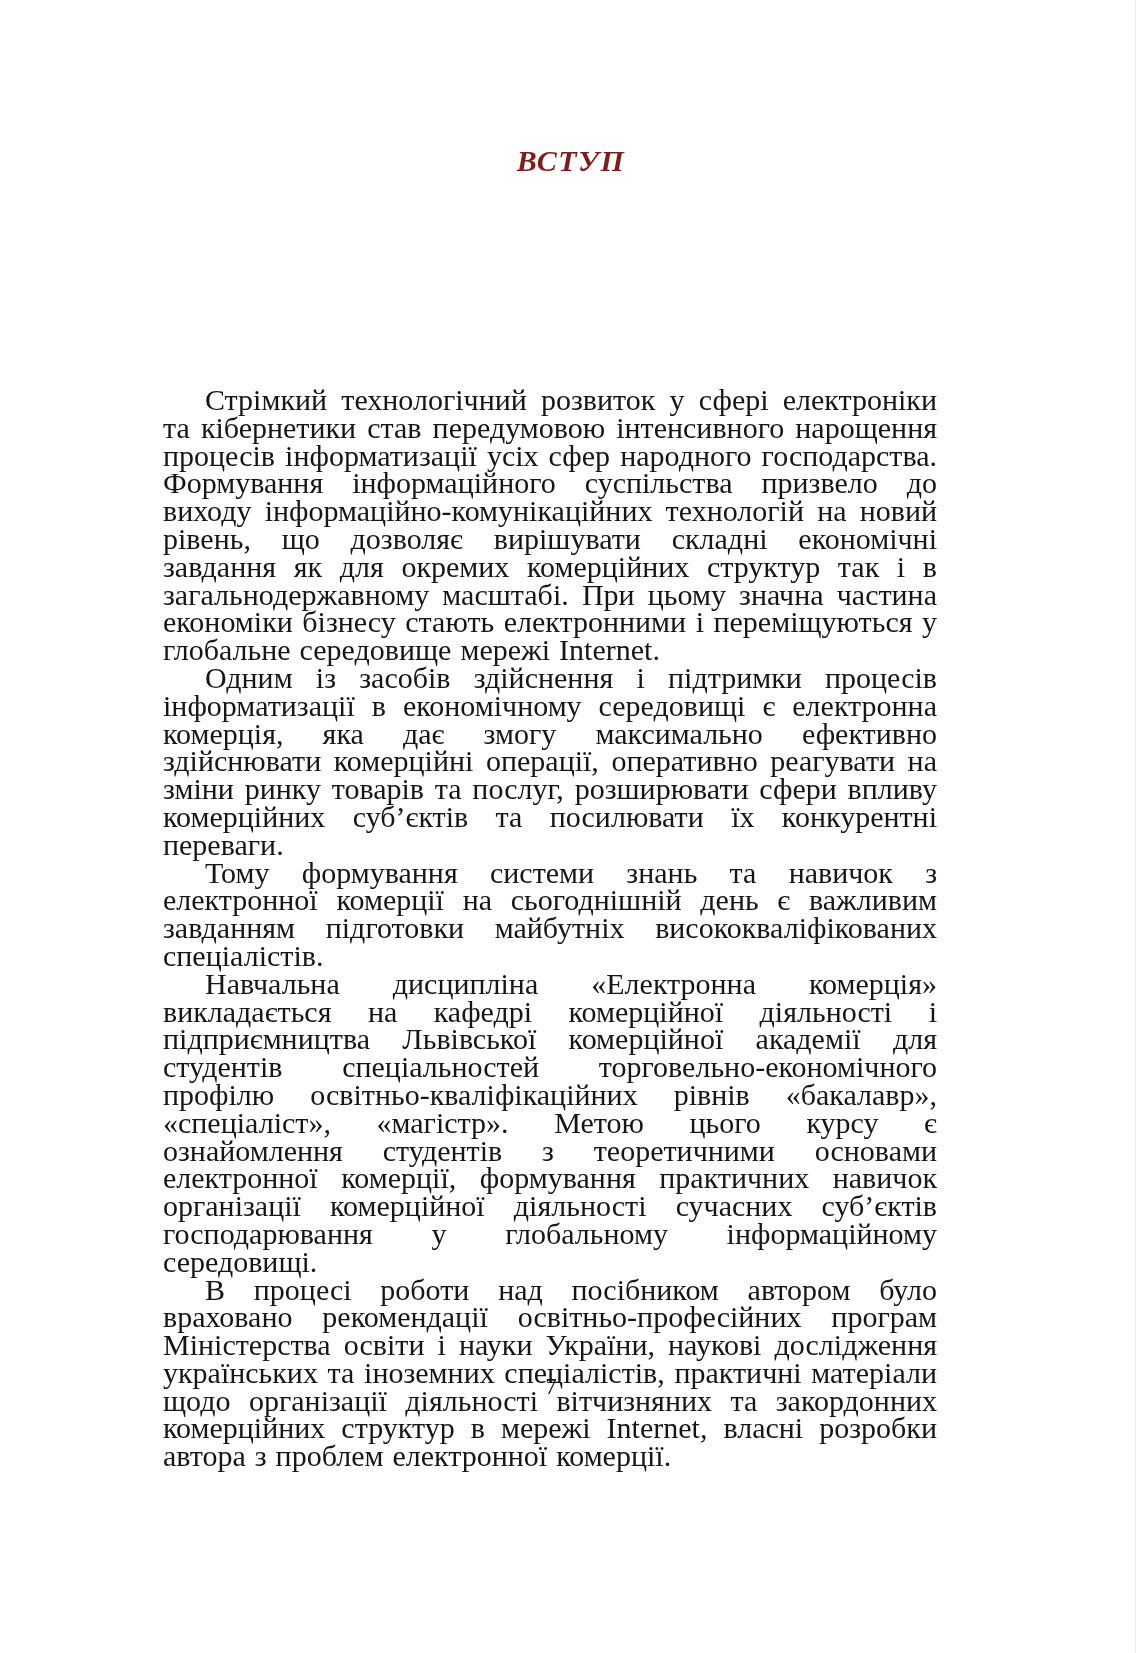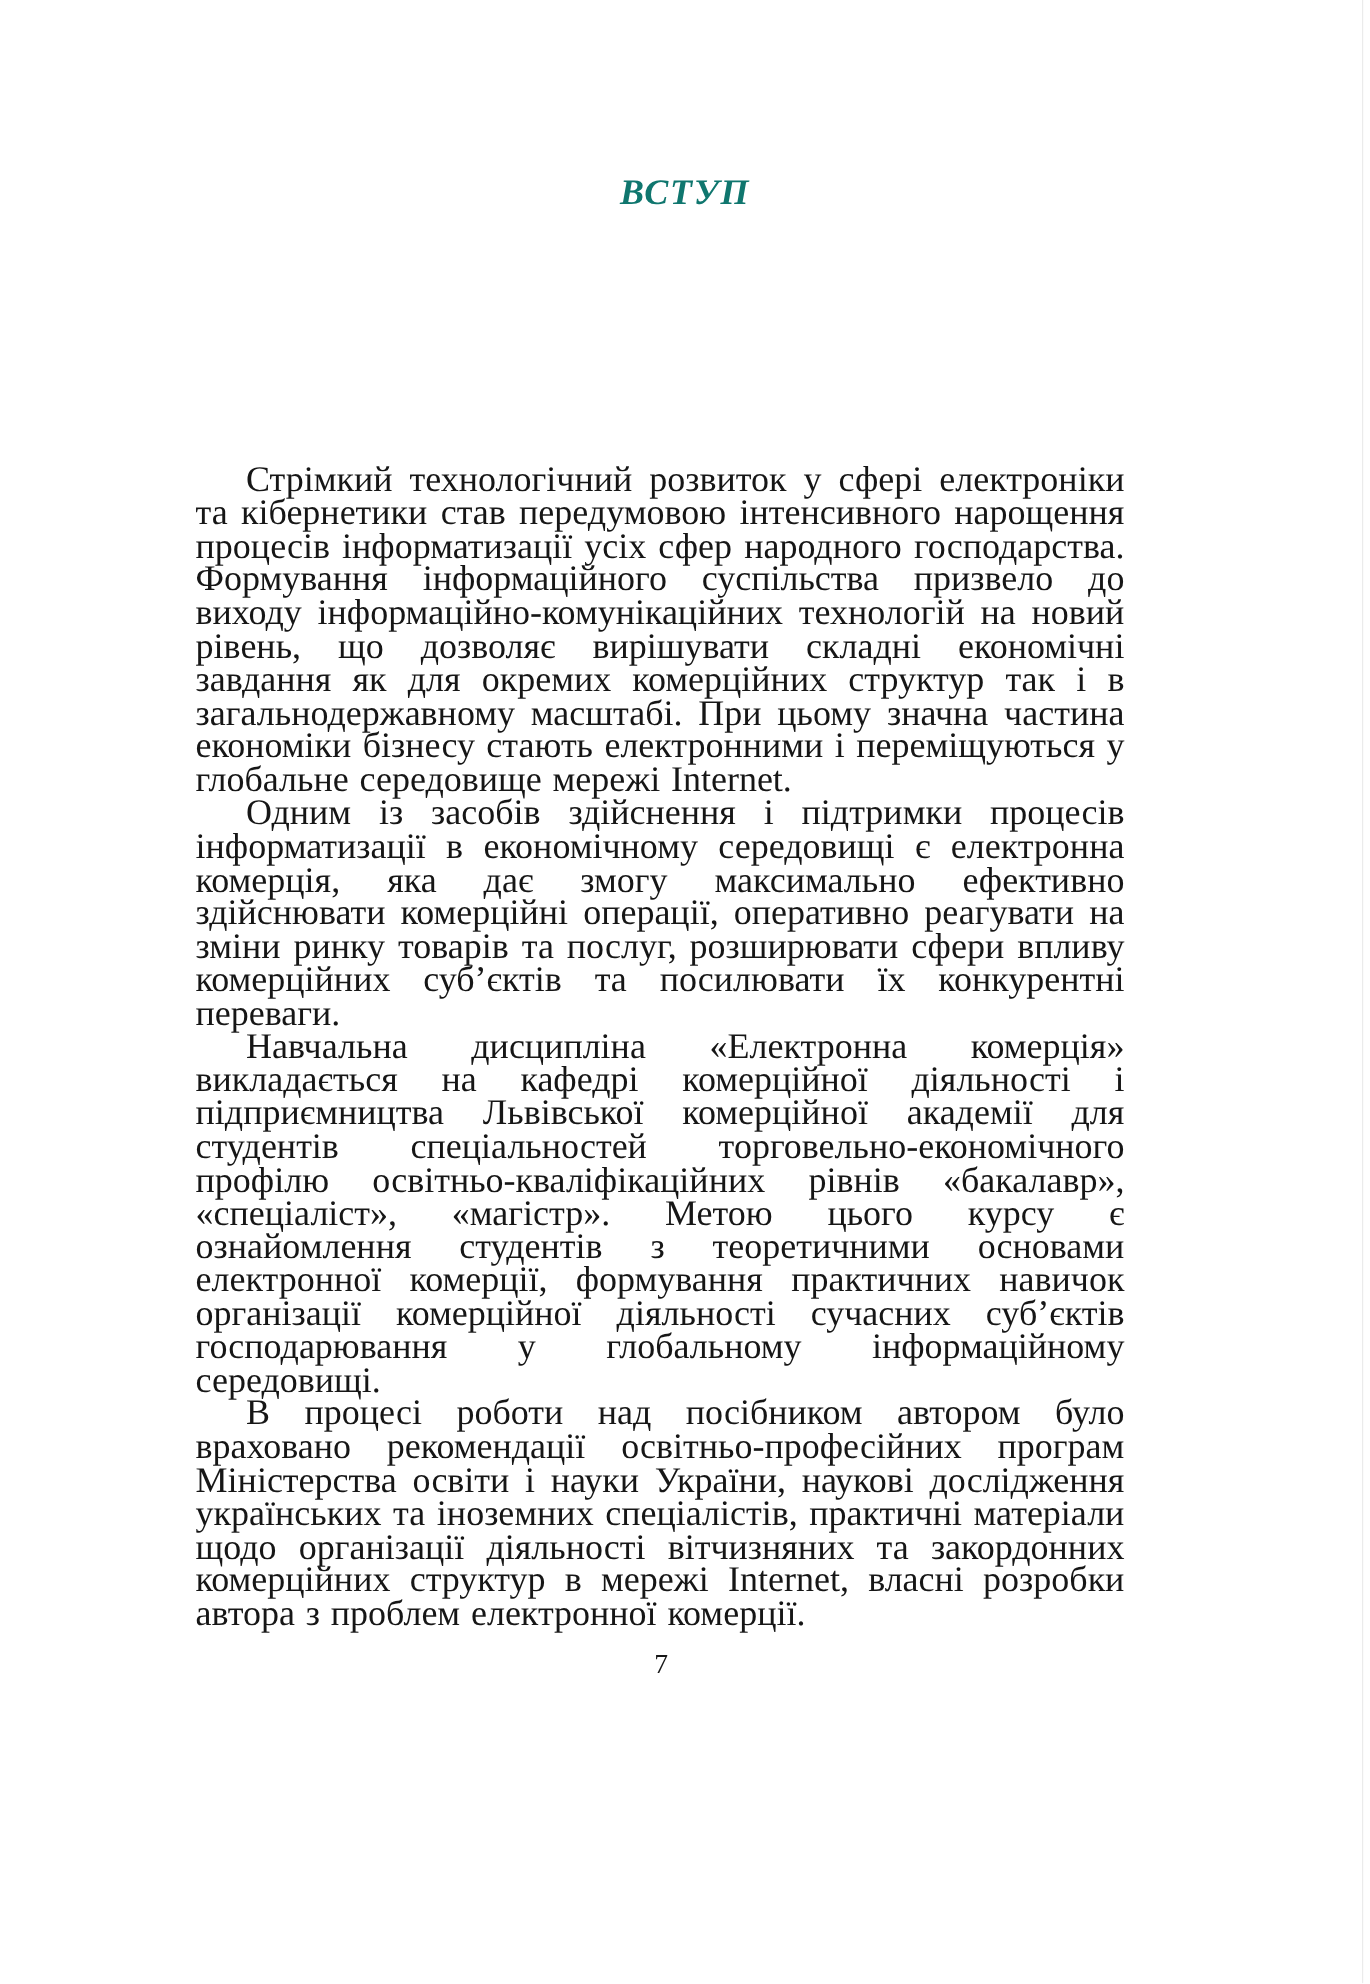--- a/index.html
+++ b/index.html
@@ -20,21 +20,21 @@
     position: absolute;
     top: 144px;
     left: 0;
     right: 0;
     margin: 0;
     text-align: center;
     font-size: 30px;
     font-weight: bold;
     font-style: italic;
     letter-spacing: 1.5px;
-    color: #0f766e;
+    color: #7f1d1d;
   }
   .body-block {
     position: absolute;
     top: 386px;
     left: 163px;
     width: 774px;
     font-size: 30px;
     line-height: 27.8px;
     text-align: justify;
     color: #161616;
@@ -66,20 +66,21 @@
 </head>
 <body>
 
 <div class="page">
 
   <h1 class="title">ВСТУП</h1>
 
   <div class="body-block">
     <p>Стрімкий технологічний розвиток у сфері електроніки та кібернетики став передумовою інтенсивного нарощення процесів інформатизації усіх сфер народного господарства. Формування інформаційного суспільства призвело до виходу інформаційно-комунікаційних технологій на новий рівень, що дозволяє вирішувати складні економічні завдання як для окремих комерційних структур так і в загальнодержавному масштабі. При цьому значна частина економіки бізнесу стають електронними і переміщуються у глобальне середовище мережі Internet.</p>
     <p>Одним із засобів здійснення і підтримки процесів інформатизації в економічному середовищі є електронна комерція, яка дає змогу максимально ефективно здійснювати комерційні операції, оперативно реагувати на зміни ринку товарів та послуг, розширювати сфери впливу комерційних суб’єктів та посилювати їх конкурентні переваги.</p>
+    <p>Тому формування системи знань та навичок з електронної комерції на сьогоднішній день є важливим завданням підготовки майбутніх висококваліфікованих спеціалістів.</p>
     <p>Навчальна дисципліна «Електронна комерція» викладається на кафедрі комерційної діяльності і підприємництва Львівської комерційної академії для студентів спеціальностей торговельно-економічного профілю освітньо-кваліфікаційних рівнів «бакалавр», «спеціаліст», «магістр». Метою цього курсу є ознайомлення студентів з теоретичними основами електронної комерції, формування практичних навичок організації комерційної діяльності сучасних суб’єктів господарювання у глобальному інформаційному середовищі.</p>
     <p>В процесі роботи над посібником автором було враховано рекомендації освітньо-професійних програм Міністерства освіти і науки України, наукові дослідження українських та іноземних спеціалістів, практичні матеріали щодо організації діяльності вітчизняних та закордонних комерційних структур в мережі Internet, власні розробки автора з проблем електронної комерції.</p>
   </div>
 
   <div class="page-number">7</div>
 
   <div class="scan-edge"></div>
 
 </div>
 

